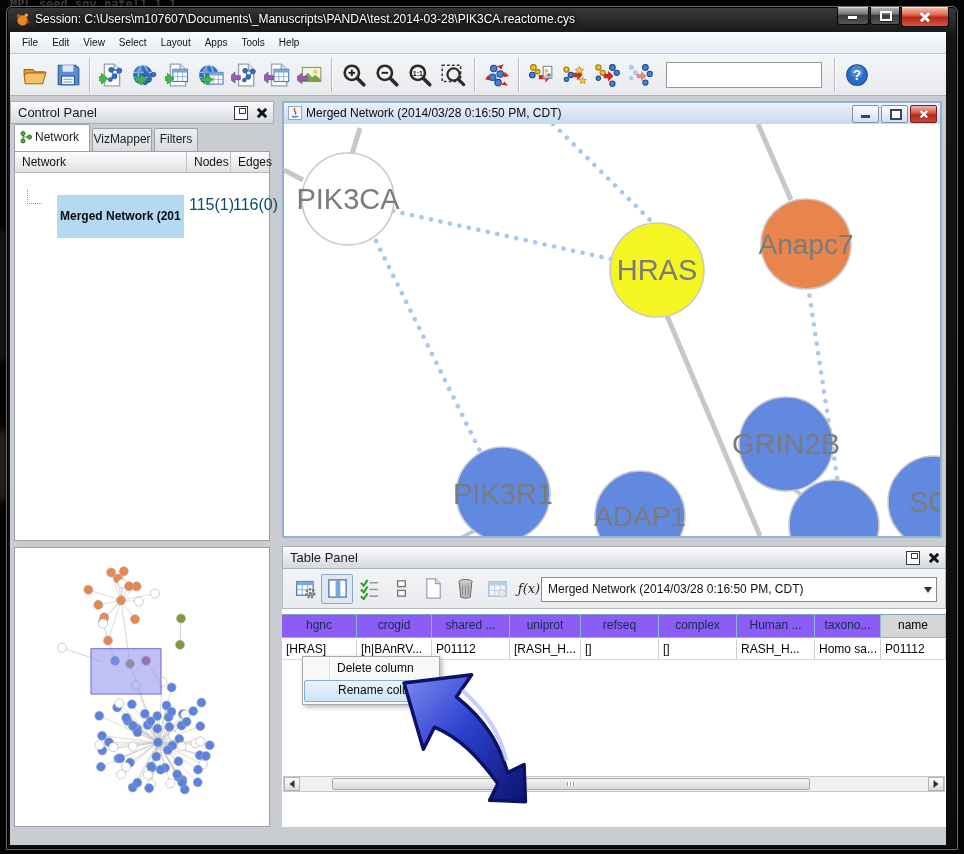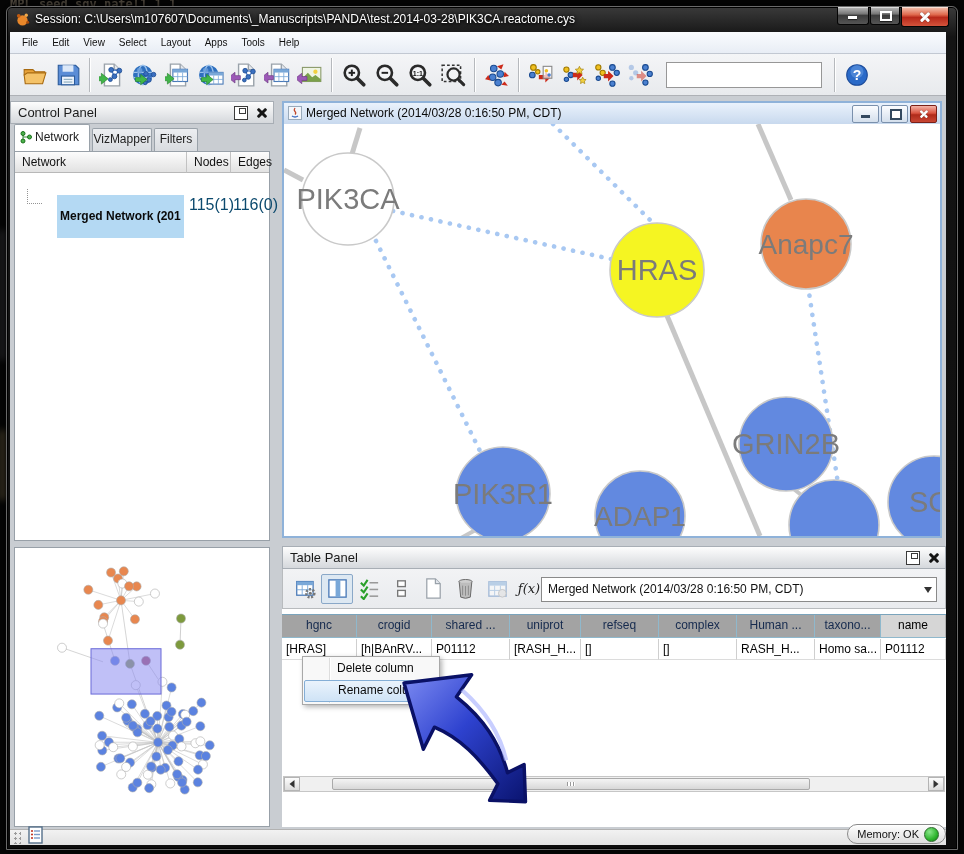--- a/index.html
+++ b/index.html
@@ -115,21 +115,21 @@
   .tp-btn svg{width:23px;height:23px;}
   .tp-btn.pressed{border:1px solid #8aa8c8;background:#dde8f2;border-radius:2px;}
   #fx-label{font-size:13px;font-style:italic;font-family:"DejaVu Serif",serif;color:#222;padding:0 4px;}
   #network-selector{position:absolute;left:258px;right:8px;top:8px;height:25px;border:1px solid #8a8a8a;background:#fff;box-sizing:border-box;}
   #network-selector .val{position:absolute;left:6px;top:4px;font-size:12px;color:#111;white-space:nowrap;}
   #combo-arrow{position:absolute;right:4px;top:9px;width:0;height:0;border-left:4px solid transparent;border-right:4px solid transparent;
     border-top:6px solid #333;}
 
   #grid{position:absolute;left:0;top:68px;right:0;height:45px;}
   #grid-header{display:flex;height:23px;border-top:1px solid #7aa4bc;}
-  .hc{box-sizing:border-box;background:#a3a3a3;border-right:1px solid #8fb8cc;border-bottom:1px solid #8fb8cc;
+  .hc{box-sizing:border-box;background:#8b5cf6;border-right:1px solid #8fb8cc;border-bottom:1px solid #8fb8cc;
     font-size:12px;color:#152a4e;text-align:center;line-height:21px;overflow:hidden;white-space:nowrap;}
   .hc.muted{background:#d6d6d6;color:#000000;border-right-color:#b0b0b0;}
   #grid-row{display:flex;height:22px;align-items:flex-end;}
   .rc{box-sizing:border-box;background:#fff;border-right:1px solid #cfcfcf;border-bottom:1px solid #dcdcdc;
     font-size:12px;color:#050505;line-height:20px;padding-left:4px;overflow:hidden;white-space:nowrap;}
   .w0{width:75px}.w1{width:75px}.w2{width:78px}.w3{width:71px}.w4{width:78px}.w5{width:78px}.w6{width:78px}.w7{width:66px}.w8{width:65px}
 
   #context-menu{position:absolute;left:20px;top:110px;width:136px;height:47px;background:#f8f8f8;border:1px solid #a8a8a8;
     box-shadow:2px 2px 5px rgba(0,0,0,.3);z-index:5;}
   .cm-gutter{position:absolute;left:26px;top:1px;bottom:1px;width:1px;background:#ddd;box-shadow:1px 0 0 #fff;}
@@ -817,32 +817,16 @@
           <div id="sc-thumb">
               <div id="sc-grip"></div>
             </div>
           <div id="sc-right" class="sc-btn">
               <div class="sc-tri"></div>
             </div>
         </div>
 
       </div>
 
-      <div id="status-bar">
-        <div id="status-grip"></div>
-        <svg id="task-history-icon" viewBox="0 0 17 19">
-          <rect x="2" y="2" width="13" height="16" fill="#fff" stroke="#55708a" stroke-width="1.4"></rect>
-          <line x1="7" y1="6" x2="13" y2="6" stroke="#7a9ac8" stroke-width="1.4"></line>
-          <line x1="7" y1="9.5" x2="13" y2="9.5" stroke="#7a9ac8" stroke-width="1.4"></line>
-          <line x1="7" y1="13" x2="13" y2="13" stroke="#7a9ac8" stroke-width="1.4"></line>
-          <circle cx="5" cy="6" r="1.1" fill="#c23a2a"></circle>
-            <circle cx="5" cy="9.5" r="1.1" fill="#c23a2a"></circle>
-            <circle cx="5" cy="13" r="1.1" fill="#c23a2a"></circle>
-        </svg>
-        <div id="memory-button">
-          <span>Memory: OK</span>
-          <div id="memory-dot"></div>
-        </div>
-      </div>
 
     </div>
   </div>
 </div>
 
 </body></html>

